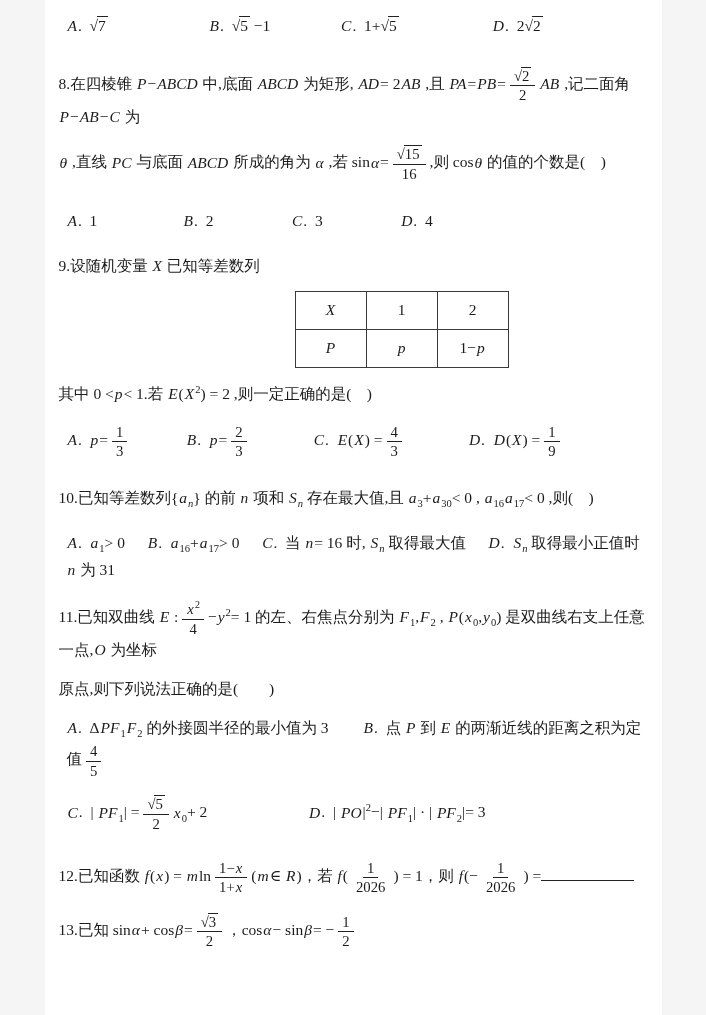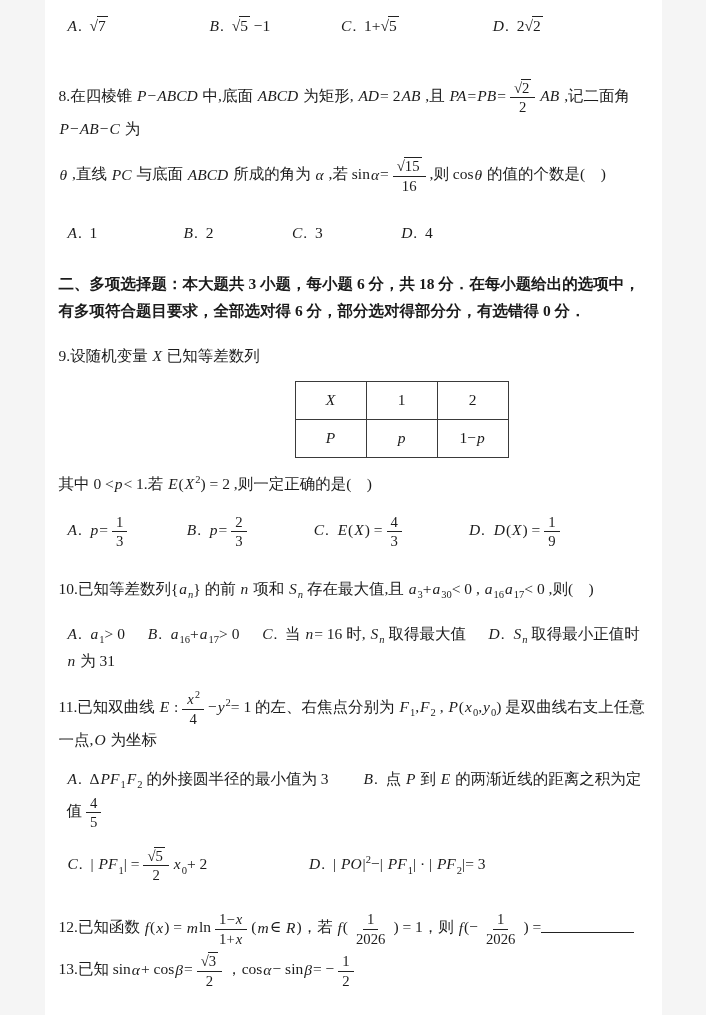--- a/index.html
+++ b/index.html
@@ -20,63 +20,63 @@
   .tk-num{display:block;border-bottom:1px solid #222;padding:0 4px;text-align:center;}
   .tk-den{display:block;padding:0 4px;text-align:center;}
   .tk-sqrt{white-space:nowrap;}
   .tk-rad{letter-spacing:-1px;}
   .tk-radicand{border-top:1px solid #222;padding:0 2px 0 1px;}
   .tk-sp{display:inline-block;}
   .tk-blank{display:inline-block;width:94px;border-bottom:1px solid #222;height:15px;}
   .dist-table{border-collapse:collapse;margin:12px 0 0 236px;font-size:15.5px;}
   .dist-table td{border:1px solid #3a3a3a;width:70px;height:37px;text-align:center;padding:0;}
   [data-name="q7-options"]{margin-top:8px;}
-  [data-name="q8-line1"]{margin-top:40px;}
+  [data-name="q8-line1"]{margin-top:28px;}
   [data-name="q8-line2"]{margin-top:16px;}
   [data-name="q8-options"]{margin-top:26px;}
   [data-name="section2-header"]{margin-top:24px;line-height:1.75;}
   [data-name="q9-intro"]{margin-top:20px;}
   [data-name="q9-condition"]{margin-top:14px;}
   [data-name="q9-options"]{margin-top:16px;}
   [data-name="q10-intro"]{margin-top:26px;}
   [data-name="q10-options"]{margin-top:18px;}
   [data-name="q11-line1"]{margin-top:16px;}
   [data-name="q11-line2"]{margin-top:14px;}
   [data-name="q11-options-ab"]{margin-top:14px;}
   [data-name="q11-options-cd"]{margin-top:15px;}
   [data-name="section3-header"]{margin-top:24px;}
   [data-name="q12"]{margin-top:26px;}
-  [data-name="q13"]{margin-top:4px;}
+  [data-name="q13"]{margin-top:16px;}
 </style>
 </head>
 <body>
 
 <div class="page" data-name="exam-page">
     <div class="line opts" data-name="q7-options"><span class="tk-it" data-name="math-var">A</span><span class="tk-txt" data-name="text-run">.  </span><span class="tk-sqrt" data-name="sqrt-radical"><span class="tk-rad" data-name="radical-sign-icon">√</span><span class="tk-radicand" data-name="radicand">7</span></span><span class="tk-sp" data-name="spacer" style="width: 6.5em;"></span><span class="tk-it" data-name="math-var">B</span><span class="tk-txt" data-name="text-run">.  </span><span class="tk-sqrt" data-name="sqrt-radical"><span class="tk-rad" data-name="radical-sign-icon">√</span><span class="tk-radicand" data-name="radicand">5</span></span><span class="tk-txt" data-name="text-run"> −1</span><span class="tk-sp" data-name="spacer" style="width: 4.5em;"></span><span class="tk-it" data-name="math-var">C</span><span class="tk-txt" data-name="text-run">.  1+</span><span class="tk-sqrt" data-name="sqrt-radical"><span class="tk-rad" data-name="radical-sign-icon">√</span><span class="tk-radicand" data-name="radicand">5</span></span><span class="tk-sp" data-name="spacer" style="width: 6em;"></span><span class="tk-it" data-name="math-var">D</span><span class="tk-txt" data-name="text-run">.  2</span><span class="tk-sqrt" data-name="sqrt-radical"><span class="tk-rad" data-name="radical-sign-icon">√</span><span class="tk-radicand" data-name="radicand">2</span></span></div>
     <div class="line" data-name="q8-line1"><span class="tk-txt" data-name="text-run">8.在四棱锥 </span><span class="tk-it" data-name="math-var">P</span><span class="tk-txt" data-name="text-run">−</span><span class="tk-it" data-name="math-var">ABCD</span><span class="tk-txt" data-name="text-run"> 中,底面 </span><span class="tk-it" data-name="math-var">ABCD</span><span class="tk-txt" data-name="text-run"> 为矩形, </span><span class="tk-it" data-name="math-var">AD</span><span class="tk-txt" data-name="text-run">= 2</span><span class="tk-it" data-name="math-var">AB</span><span class="tk-txt" data-name="text-run"> ,且 </span><span class="tk-it" data-name="math-var">PA</span><span class="tk-txt" data-name="text-run">=</span><span class="tk-it" data-name="math-var">PB</span><span class="tk-txt" data-name="text-run">=</span><span class="tk-frac" data-name="fraction"><span class="tk-num" data-name="fraction-numerator"><span class="tk-sqrt" data-name="sqrt-radical"><span class="tk-rad" data-name="radical-sign-icon">√</span><span class="tk-radicand" data-name="radicand">2</span></span></span><span class="tk-den" data-name="fraction-denominator"><span class="tk-txt" data-name="text-run">2</span></span></span><span class="tk-it" data-name="math-var">AB</span><span class="tk-txt" data-name="text-run"> ,记二面角 </span><span class="tk-it" data-name="math-var">P</span><span class="tk-txt" data-name="text-run">−</span><span class="tk-it" data-name="math-var">AB</span><span class="tk-txt" data-name="text-run">−</span><span class="tk-it" data-name="math-var">C</span><span class="tk-txt" data-name="text-run"> 为</span></div>
     <div class="line" data-name="q8-line2"><span class="tk-it" data-name="math-var">θ</span><span class="tk-txt" data-name="text-run"> ,直线 </span><span class="tk-it" data-name="math-var">PC</span><span class="tk-txt" data-name="text-run"> 与底面 </span><span class="tk-it" data-name="math-var">ABCD</span><span class="tk-txt" data-name="text-run"> 所成的角为 </span><span class="tk-it" data-name="math-var">α</span><span class="tk-txt" data-name="text-run"> ,若 sin</span><span class="tk-it" data-name="math-var">α</span><span class="tk-txt" data-name="text-run">=</span><span class="tk-frac" data-name="fraction"><span class="tk-num" data-name="fraction-numerator"><span class="tk-sqrt" data-name="sqrt-radical"><span class="tk-rad" data-name="radical-sign-icon">√</span><span class="tk-radicand" data-name="radicand">15</span></span></span><span class="tk-den" data-name="fraction-denominator"><span class="tk-txt" data-name="text-run">16</span></span></span><span class="tk-txt" data-name="text-run">,则 cos</span><span class="tk-it" data-name="math-var">θ</span><span class="tk-txt" data-name="text-run"> 的值的个数是(　)</span></div>
     <div class="line opts" data-name="q8-options"><span class="tk-it" data-name="math-var">A</span><span class="tk-txt" data-name="text-run">.  1</span><span class="tk-sp" data-name="spacer" style="width: 5.5em;"></span><span class="tk-it" data-name="math-var">B</span><span class="tk-txt" data-name="text-run">.  2</span><span class="tk-sp" data-name="spacer" style="width: 5em;"></span><span class="tk-it" data-name="math-var">C</span><span class="tk-txt" data-name="text-run">.  3</span><span class="tk-sp" data-name="spacer" style="width: 5em;"></span><span class="tk-it" data-name="math-var">D</span><span class="tk-txt" data-name="text-run">.  4</span></div>
-    <div class="line bold" data-name="section2-header"><span class="tk-txt" data-name="text-run">二、多项选择题：本大题共 3 小题，每小题 6 分，共 18 分．在每小题给出的选项中，有多项符合题目要求，全部选对得 6 分，部分选对得部分分，有选错得 0 分．</span></div>
     <div class="line" data-name="q9-intro"><span class="tk-txt" data-name="text-run">9.设随机变量 </span><span class="tk-it" data-name="math-var">X</span><span class="tk-txt" data-name="text-run"> 已知等差数列</span></div>
     <table class="dist-table" data-name="q9-table">
       <tbody>
         <tr data-name="table-row">
           <td data-name="table-cell"><span class="tk-it" data-name="math-var">X</span></td>
           <td data-name="table-cell"><span class="tk-txt" data-name="text-run">1</span></td>
           <td data-name="table-cell"><span class="tk-txt" data-name="text-run">2</span></td>
         </tr>
         <tr data-name="table-row">
           <td data-name="table-cell"><span class="tk-it" data-name="math-var">P</span></td>
           <td data-name="table-cell"><span class="tk-it" data-name="math-var">p</span></td>
           <td data-name="table-cell"><span class="tk-txt" data-name="text-run">1−</span><span class="tk-it" data-name="math-var">p</span></td>
         </tr>
       </tbody>
     </table>
     <div class="line" data-name="q9-condition"><span class="tk-txt" data-name="text-run">其中 0 &lt;</span><span class="tk-it" data-name="math-var">p</span><span class="tk-txt" data-name="text-run">&lt; 1.若 </span><span class="tk-it" data-name="math-var">E</span><span class="tk-txt" data-name="text-run">(</span><span class="tk-it" data-name="math-var">X</span><sup class="tk-sup" data-name="superscript">2</sup><span class="tk-txt" data-name="text-run">) = 2 ,则一定正确的是(　)</span></div>
     <div class="line opts" data-name="q9-options"><span class="tk-it" data-name="math-var">A</span><span class="tk-txt" data-name="text-run">.  </span><span class="tk-it" data-name="math-var">p</span><span class="tk-txt" data-name="text-run">=</span><span class="tk-frac" data-name="fraction"><span class="tk-num" data-name="fraction-numerator"><span class="tk-txt" data-name="text-run">1</span></span><span class="tk-den" data-name="fraction-denominator"><span class="tk-txt" data-name="text-run">3</span></span></span><span class="tk-sp" data-name="spacer" style="width: 3.5em;"></span><span class="tk-it" data-name="math-var">B</span><span class="tk-txt" data-name="text-run">.  </span><span class="tk-it" data-name="math-var">p</span><span class="tk-txt" data-name="text-run">=</span><span class="tk-frac" data-name="fraction"><span class="tk-num" data-name="fraction-numerator"><span class="tk-txt" data-name="text-run">2</span></span><span class="tk-den" data-name="fraction-denominator"><span class="tk-txt" data-name="text-run">3</span></span></span><span class="tk-sp" data-name="spacer" style="width: 4em;"></span><span class="tk-it" data-name="math-var">C</span><span class="tk-txt" data-name="text-run">.  </span><span class="tk-it" data-name="math-var">E</span><span class="tk-txt" data-name="text-run">(</span><span class="tk-it" data-name="math-var">X</span><span class="tk-txt" data-name="text-run">) =</span><span class="tk-frac" data-name="fraction"><span class="tk-num" data-name="fraction-numerator"><span class="tk-txt" data-name="text-run">4</span></span><span class="tk-den" data-name="fraction-denominator"><span class="tk-txt" data-name="text-run">3</span></span></span><span class="tk-sp" data-name="spacer" style="width: 4em;"></span><span class="tk-it" data-name="math-var">D</span><span class="tk-txt" data-name="text-run">.  </span><span class="tk-it" data-name="math-var">D</span><span class="tk-txt" data-name="text-run">(</span><span class="tk-it" data-name="math-var">X</span><span class="tk-txt" data-name="text-run">) =</span><span class="tk-frac" data-name="fraction"><span class="tk-num" data-name="fraction-numerator"><span class="tk-txt" data-name="text-run">1</span></span><span class="tk-den" data-name="fraction-denominator"><span class="tk-txt" data-name="text-run">9</span></span></span></div>
     <div class="line" data-name="q10-intro"><span class="tk-txt" data-name="text-run">10.已知等差数列{</span><span class="tk-it" data-name="math-var">a</span><sub class="tk-sub" data-name="subscript" style="font-style: italic;">n</sub><span class="tk-txt" data-name="text-run">} 的前 </span><span class="tk-it" data-name="math-var">n</span><span class="tk-txt" data-name="text-run"> 项和 </span><span class="tk-it" data-name="math-var">S</span><sub class="tk-sub" data-name="subscript" style="font-style: italic;">n</sub><span class="tk-txt" data-name="text-run"> 存在最大值,且 </span><span class="tk-it" data-name="math-var">a</span><sub class="tk-sub" data-name="subscript" style="font-style: normal;">3</sub><span class="tk-txt" data-name="text-run">+</span><span class="tk-it" data-name="math-var">a</span><sub class="tk-sub" data-name="subscript" style="font-style: normal;">30</sub><span class="tk-txt" data-name="text-run">&lt; 0 , </span><span class="tk-it" data-name="math-var">a</span><sub class="tk-sub" data-name="subscript" style="font-style: normal;">16</sub><span class="tk-it" data-name="math-var">a</span><sub class="tk-sub" data-name="subscript" style="font-style: normal;">17</sub><span class="tk-txt" data-name="text-run">&lt; 0 ,则(　)</span></div>
     <div class="line opts" data-name="q10-options"><span class="tk-it" data-name="math-var">A</span><span class="tk-txt" data-name="text-run">.  </span><span class="tk-it" data-name="math-var">a</span><sub class="tk-sub" data-name="subscript" style="font-style: normal;">1</sub><span class="tk-txt" data-name="text-run">&gt; 0</span><span class="tk-sp" data-name="spacer" style="width: 1.4em;"></span><span class="tk-it" data-name="math-var">B</span><span class="tk-txt" data-name="text-run">.  </span><span class="tk-it" data-name="math-var">a</span><sub class="tk-sub" data-name="subscript" style="font-style: normal;">16</sub><span class="tk-txt" data-name="text-run">+</span><span class="tk-it" data-name="math-var">a</span><sub class="tk-sub" data-name="subscript" style="font-style: normal;">17</sub><span class="tk-txt" data-name="text-run">&gt; 0</span><span class="tk-sp" data-name="spacer" style="width: 1.4em;"></span><span class="tk-it" data-name="math-var">C</span><span class="tk-txt" data-name="text-run">.  当 </span><span class="tk-it" data-name="math-var">n</span><span class="tk-txt" data-name="text-run">= 16 时, </span><span class="tk-it" data-name="math-var">S</span><sub class="tk-sub" data-name="subscript" style="font-style: italic;">n</sub><span class="tk-txt" data-name="text-run"> 取得最大值</span><span class="tk-sp" data-name="spacer" style="width: 1.4em;"></span><span class="tk-it" data-name="math-var">D</span><span class="tk-txt" data-name="text-run">.  </span><span class="tk-it" data-name="math-var">S</span><sub class="tk-sub" data-name="subscript" style="font-style: italic;">n</sub><span class="tk-txt" data-name="text-run"> 取得最小正值时 </span><span class="tk-it" data-name="math-var">n</span><span class="tk-txt" data-name="text-run"> 为 31</span></div>
     <div class="line" data-name="q11-line1"><span class="tk-txt" data-name="text-run">11.已知双曲线 </span><span class="tk-it" data-name="math-var">E</span><span class="tk-txt" data-name="text-run"> :</span><span class="tk-frac" data-name="fraction"><span class="tk-num" data-name="fraction-numerator"><span class="tk-it" data-name="math-var">x</span><sup class="tk-sup" data-name="superscript">2</sup></span><span class="tk-den" data-name="fraction-denominator"><span class="tk-txt" data-name="text-run">4</span></span></span><span class="tk-txt" data-name="text-run">−</span><span class="tk-it" data-name="math-var">y</span><sup class="tk-sup" data-name="superscript">2</sup><span class="tk-txt" data-name="text-run">= 1 的左、右焦点分别为 </span><span class="tk-it" data-name="math-var">F</span><sub class="tk-sub" data-name="subscript" style="font-style: normal;">1</sub><span class="tk-txt" data-name="text-run">,</span><span class="tk-it" data-name="math-var">F</span><sub class="tk-sub" data-name="subscript" style="font-style: normal;">2</sub><span class="tk-txt" data-name="text-run"> , </span><span class="tk-it" data-name="math-var">P</span><span class="tk-txt" data-name="text-run">(</span><span class="tk-it" data-name="math-var">x</span><sub class="tk-sub" data-name="subscript" style="font-style: normal;">0</sub><span class="tk-txt" data-name="text-run">,</span><span class="tk-it" data-name="math-var">y</span><sub class="tk-sub" data-name="subscript" style="font-style: normal;">0</sub><span class="tk-txt" data-name="text-run">) 是双曲线右支上任意一点,</span><span class="tk-it" data-name="math-var">O</span><span class="tk-txt" data-name="text-run"> 为坐标</span></div>
+    <div class="line" data-name="q11-line2"><span class="tk-txt" data-name="text-run">原点,则下列说法正确的是(　　)</span></div>
     <div class="line opts" data-name="q11-options-ab"><span class="tk-it" data-name="math-var">A</span><span class="tk-txt" data-name="text-run">.  Δ</span><span class="tk-it" data-name="math-var">PF</span><sub class="tk-sub" data-name="subscript" style="font-style: normal;">1</sub><span class="tk-it" data-name="math-var">F</span><sub class="tk-sub" data-name="subscript" style="font-style: normal;">2</sub><span class="tk-txt" data-name="text-run"> 的外接圆半径的最小值为 3</span><span class="tk-sp" data-name="spacer" style="width: 2.2em;"></span><span class="tk-it" data-name="math-var">B</span><span class="tk-txt" data-name="text-run">.  点 </span><span class="tk-it" data-name="math-var">P</span><span class="tk-txt" data-name="text-run"> 到 </span><span class="tk-it" data-name="math-var">E</span><span class="tk-txt" data-name="text-run"> 的两渐近线的距离之积为定值</span><span class="tk-frac" data-name="fraction"><span class="tk-num" data-name="fraction-numerator"><span class="tk-txt" data-name="text-run">4</span></span><span class="tk-den" data-name="fraction-denominator"><span class="tk-txt" data-name="text-run">5</span></span></span></div>
     <div class="line opts" data-name="q11-options-cd"><span class="tk-it" data-name="math-var">C</span><span class="tk-txt" data-name="text-run">.  | </span><span class="tk-it" data-name="math-var">PF</span><sub class="tk-sub" data-name="subscript" style="font-style: normal;">1</sub><span class="tk-txt" data-name="text-run">| =</span><span class="tk-frac" data-name="fraction"><span class="tk-num" data-name="fraction-numerator"><span class="tk-sqrt" data-name="sqrt-radical"><span class="tk-rad" data-name="radical-sign-icon">√</span><span class="tk-radicand" data-name="radicand">5</span></span></span><span class="tk-den" data-name="fraction-denominator"><span class="tk-txt" data-name="text-run">2</span></span></span><span class="tk-it" data-name="math-var">x</span><sub class="tk-sub" data-name="subscript" style="font-style: normal;">0</sub><span class="tk-txt" data-name="text-run">+ 2</span><span class="tk-sp" data-name="spacer" style="width: 6.5em;"></span><span class="tk-it" data-name="math-var">D</span><span class="tk-txt" data-name="text-run">.  | </span><span class="tk-it" data-name="math-var">PO</span><span class="tk-txt" data-name="text-run">|</span><sup class="tk-sup" data-name="superscript">2</sup><span class="tk-txt" data-name="text-run">−| </span><span class="tk-it" data-name="math-var">PF</span><sub class="tk-sub" data-name="subscript" style="font-style: normal;">1</sub><span class="tk-txt" data-name="text-run">| · | </span><span class="tk-it" data-name="math-var">PF</span><sub class="tk-sub" data-name="subscript" style="font-style: normal;">2</sub><span class="tk-txt" data-name="text-run">|= 3</span></div>
     <div class="line" data-name="q12"><span class="tk-txt" data-name="text-run">12.已知函数 </span><span class="tk-it" data-name="math-var">f</span><span class="tk-txt" data-name="text-run">(</span><span class="tk-it" data-name="math-var">x</span><span class="tk-txt" data-name="text-run">) = </span><span class="tk-it" data-name="math-var">m</span><span class="tk-txt" data-name="text-run">ln</span><span class="tk-frac" data-name="fraction"><span class="tk-num" data-name="fraction-numerator"><span class="tk-txt" data-name="text-run">1−</span><span class="tk-it" data-name="math-var">x</span></span><span class="tk-den" data-name="fraction-denominator"><span class="tk-txt" data-name="text-run">1+</span><span class="tk-it" data-name="math-var">x</span></span></span><span class="tk-txt" data-name="text-run">(</span><span class="tk-it" data-name="math-var">m</span><span class="tk-txt" data-name="text-run">∈ </span><span class="tk-it" data-name="math-var">R</span><span class="tk-txt" data-name="text-run">)，若 </span><span class="tk-it" data-name="math-var">f</span><span class="tk-txt" data-name="text-run">(</span><span class="tk-frac" data-name="fraction"><span class="tk-num" data-name="fraction-numerator"><span class="tk-txt" data-name="text-run">1</span></span><span class="tk-den" data-name="fraction-denominator"><span class="tk-txt" data-name="text-run">2026</span></span></span><span class="tk-txt" data-name="text-run">) = 1，则 </span><span class="tk-it" data-name="math-var">f</span><span class="tk-txt" data-name="text-run">(−</span><span class="tk-frac" data-name="fraction"><span class="tk-num" data-name="fraction-numerator"><span class="tk-txt" data-name="text-run">1</span></span><span class="tk-den" data-name="fraction-denominator"><span class="tk-txt" data-name="text-run">2026</span></span></span><span class="tk-txt" data-name="text-run">) =</span><span class="tk-blank" data-name="answer-blank" style="width: 6em;"></span></div>
     <div class="line" data-name="q13"><span class="tk-txt" data-name="text-run">13.已知 sin</span><span class="tk-it" data-name="math-var">α</span><span class="tk-txt" data-name="text-run">+ cos</span><span class="tk-it" data-name="math-var">β</span><span class="tk-txt" data-name="text-run">=</span><span class="tk-frac" data-name="fraction"><span class="tk-num" data-name="fraction-numerator"><span class="tk-sqrt" data-name="sqrt-radical"><span class="tk-rad" data-name="radical-sign-icon">√</span><span class="tk-radicand" data-name="radicand">3</span></span></span><span class="tk-den" data-name="fraction-denominator"><span class="tk-txt" data-name="text-run">2</span></span></span><span class="tk-txt" data-name="text-run">，cos</span><span class="tk-it" data-name="math-var">α</span><span class="tk-txt" data-name="text-run">− sin</span><span class="tk-it" data-name="math-var">β</span><span class="tk-txt" data-name="text-run">= −</span><span class="tk-frac" data-name="fraction"><span class="tk-num" data-name="fraction-numerator"><span class="tk-txt" data-name="text-run">1</span></span><span class="tk-den" data-name="fraction-denominator"><span class="tk-txt" data-name="text-run">2</span></span></span></div>
   </div>
 
 </body></html>

